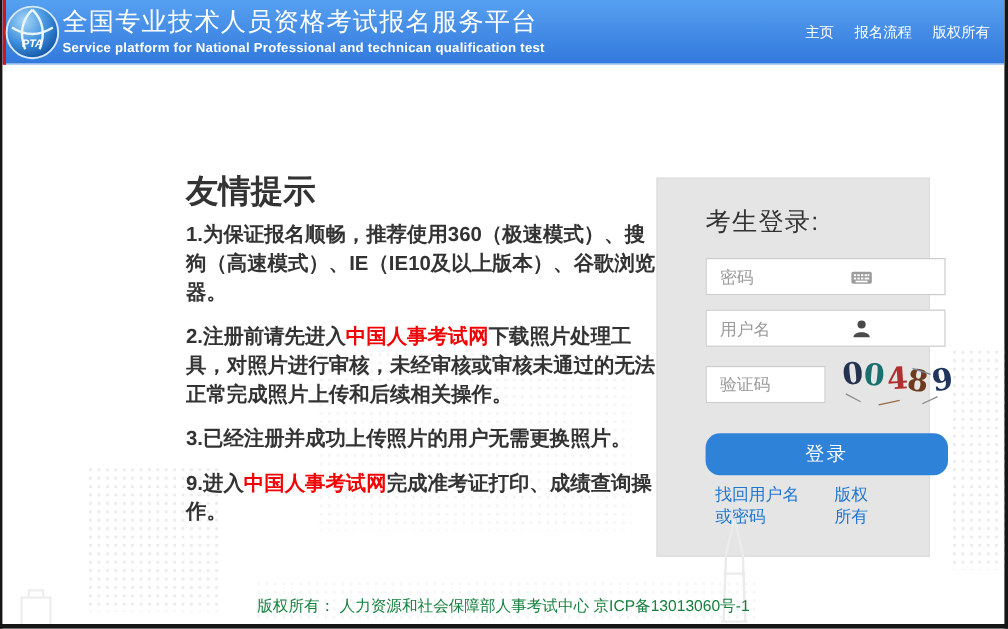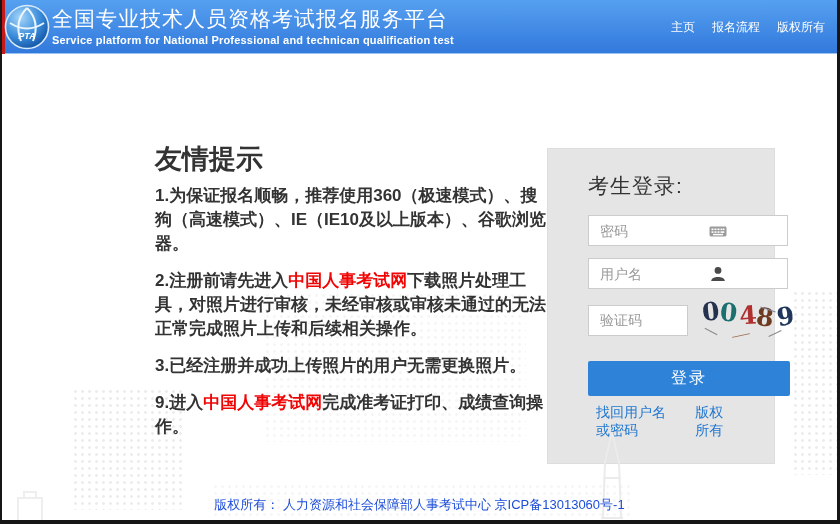--- a/index.html
+++ b/index.html
@@ -51,27 +51,27 @@
     letter-spacing:1px; white-space:nowrap; cursor:pointer;
   }
   .captcha-box span { display:inline-block; }
   .noise { position:absolute; height:1px; background:#8a8a8a; }
   .n1 { width:14px; left:2px; top:34px; transform:rotate(28deg); }
   .n2 { width:18px; left:30px; top:38px; transform:rotate(-12deg); background:#9a6a4a; }
   .n3 { width:16px; left:58px; top:12px; transform:rotate(18deg); background:#7a8aa0; }
   .n4 { width:14px; left:66px; top:36px; transform:rotate(-25deg); }
   .login-btn {
     display:block; width:202px; height:35px; background:#2e82d8; color:#fff;
-    font-size:16px; border:none; border-radius:2px; cursor:pointer; letter-spacing:2px;
+    font-size:16px; border:none; border-radius:12px; cursor:pointer; letter-spacing:2px;
     font-family:"Liberation Sans", sans-serif;
   }
   .links-row { display:flex; gap:20px; margin-top:8px; padding-left:8px;justify-content:space-between; }
   .links-row a { font-size:14px; color:#1f76d0; text-decoration:none; cursor:pointer; }
   
-  .footer { position:absolute; left:0; right:0; top:496px; text-align:center; font-size:13px; color:#1d4ed8; z-index:2; }
+  .footer { position:absolute; left:0; right:0; top:496px; text-align:center; font-size:13px; color:#15803d; z-index:2; }
 </style>
 </head>
 <body>
 
 <div id="app">
 
   <div class="dots" style="left:70px; top:388px; width:112px; height:122px;"></div>
   <div class="dots" style="left:262px; top:292px; width:262px; height:150px; opacity:.55;"></div>
   <div class="dots" style="left:790px; top:290px; width:45px; height:185px;"></div>
   <div class="dots" style="left:210px; top:483px; width:420px; height:34px; opacity:.5;"></div>

